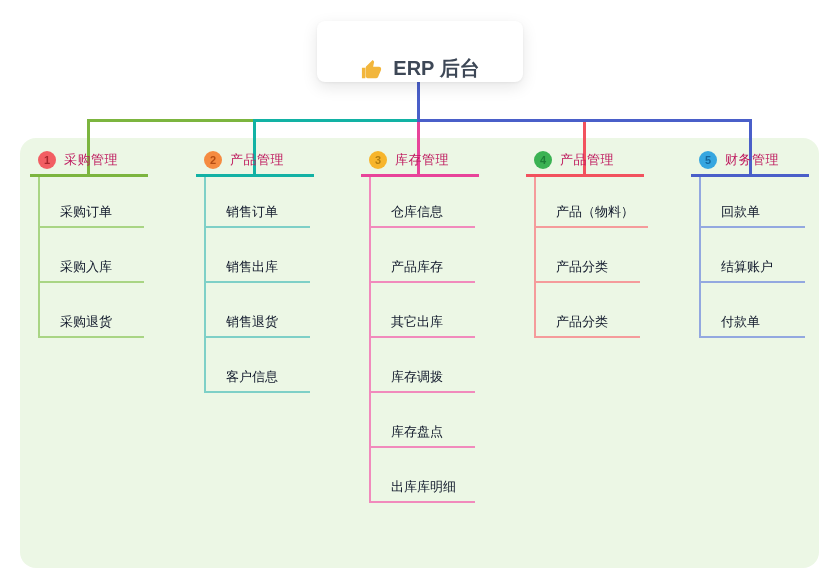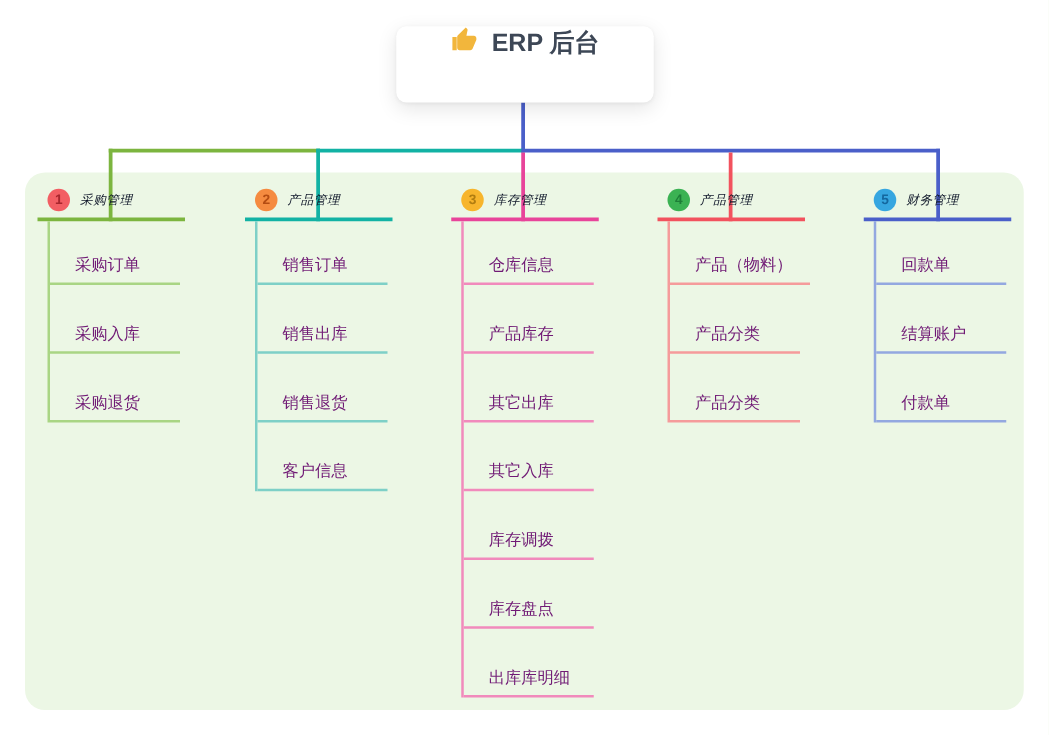--- a/index.html
+++ b/index.html
@@ -9,49 +9,49 @@
     font-family:"Liberation Sans", sans-serif;
   }
   .panel{
     position:absolute;left:20px;top:138px;width:799px;height:430px;
     border-radius:16px;z-index:1;
   }
   .root-node{
     position:absolute;left:317px;top:21px;width:206px;height:61px;
     background:#ffffff;border-radius:8px;z-index:4;
     box-shadow:0 1px 3px rgba(0,0,0,.05),0 5px 16px rgba(0,0,0,.10);
-    display:flex;align-items:flex-start;justify-content:center;gap:10px;
+    display:flex;align-items:flex-end;justify-content:center;gap:10px;
     font-size:20px;font-weight:600;color:#3d4756;cursor:default;
   }
   .root-icon{display:inline-flex;align-items:center;}
   .line{position:absolute;z-index:3;}
   .branch{position:absolute;top:146px;width:118px;z-index:3;}
   .branch-header{
     position:relative;height:31px;box-sizing:border-box;
     display:flex;align-items:center;gap:8px;padding-left:8px;
     border-bottom:3px solid var(--line);
   }
   .badge{
     width:18px;height:18px;border-radius:50%;flex:0 0 auto;
     display:flex;align-items:center;justify-content:center;
     font-size:11px;font-weight:bold;line-height:1;
   }
   .branch-label{
-    font-size:10px;font-weight:500;color:#0f172a;letter-spacing:.5px;white-space:nowrap;font-style:italic;
+    font-size:13px;font-weight:500;color:#be185d;letter-spacing:.5px;white-space:nowrap;
   }
   .children{
     position:relative;margin-left:8px;width:max-content;
     padding-top:26px;
     border-left:2px solid var(--child-line);
   }
   .child{
     width:max-content;min-width:70px;box-sizing:content-box;
     padding:0 14px 5px 20px;margin-bottom:30px;
     border-bottom:2px solid var(--child-line);
-    font-size:13px;line-height:18px;color:#701a75;white-space:nowrap;
+    font-size:13px;line-height:18px;color:#0f172a;white-space:nowrap;
     cursor:default;
   }
   .child:last-child{margin-bottom:0;}
 </style>
 </head>
 <body>
 
 <div class="panel" style="background: rgb(236, 247, 229);"></div>
 
 <div class="root-node">
@@ -100,21 +100,20 @@
 
 <div class="branch" style="left: 361px; --line: #e8449a; --child-line: #f18abc;">
   <div class="branch-header">
     <span class="badge" style="background: rgb(247, 181, 44); color: rgb(177, 125, 16);">3</span>
     <span class="branch-label">库存管理</span>
   </div>
   <div class="children">
     <div class="child">仓库信息</div>
     <div class="child">产品库存</div>
     <div class="child">其它出库</div>
-    <div class="child">其它入库</div>
     <div class="child">库存调拨</div>
     <div class="child">库存盘点</div>
     <div class="child">出库库明细</div>
   </div>
 </div>
 
 <div class="branch" style="left: 526px; --line: #f2525e; --child-line: #f59b9b;">
   <div class="branch-header">
     <span class="badge" style="background: rgb(59, 178, 83); color: rgb(29, 126, 55);">4</span>
     <span class="branch-label">产品管理</span>

